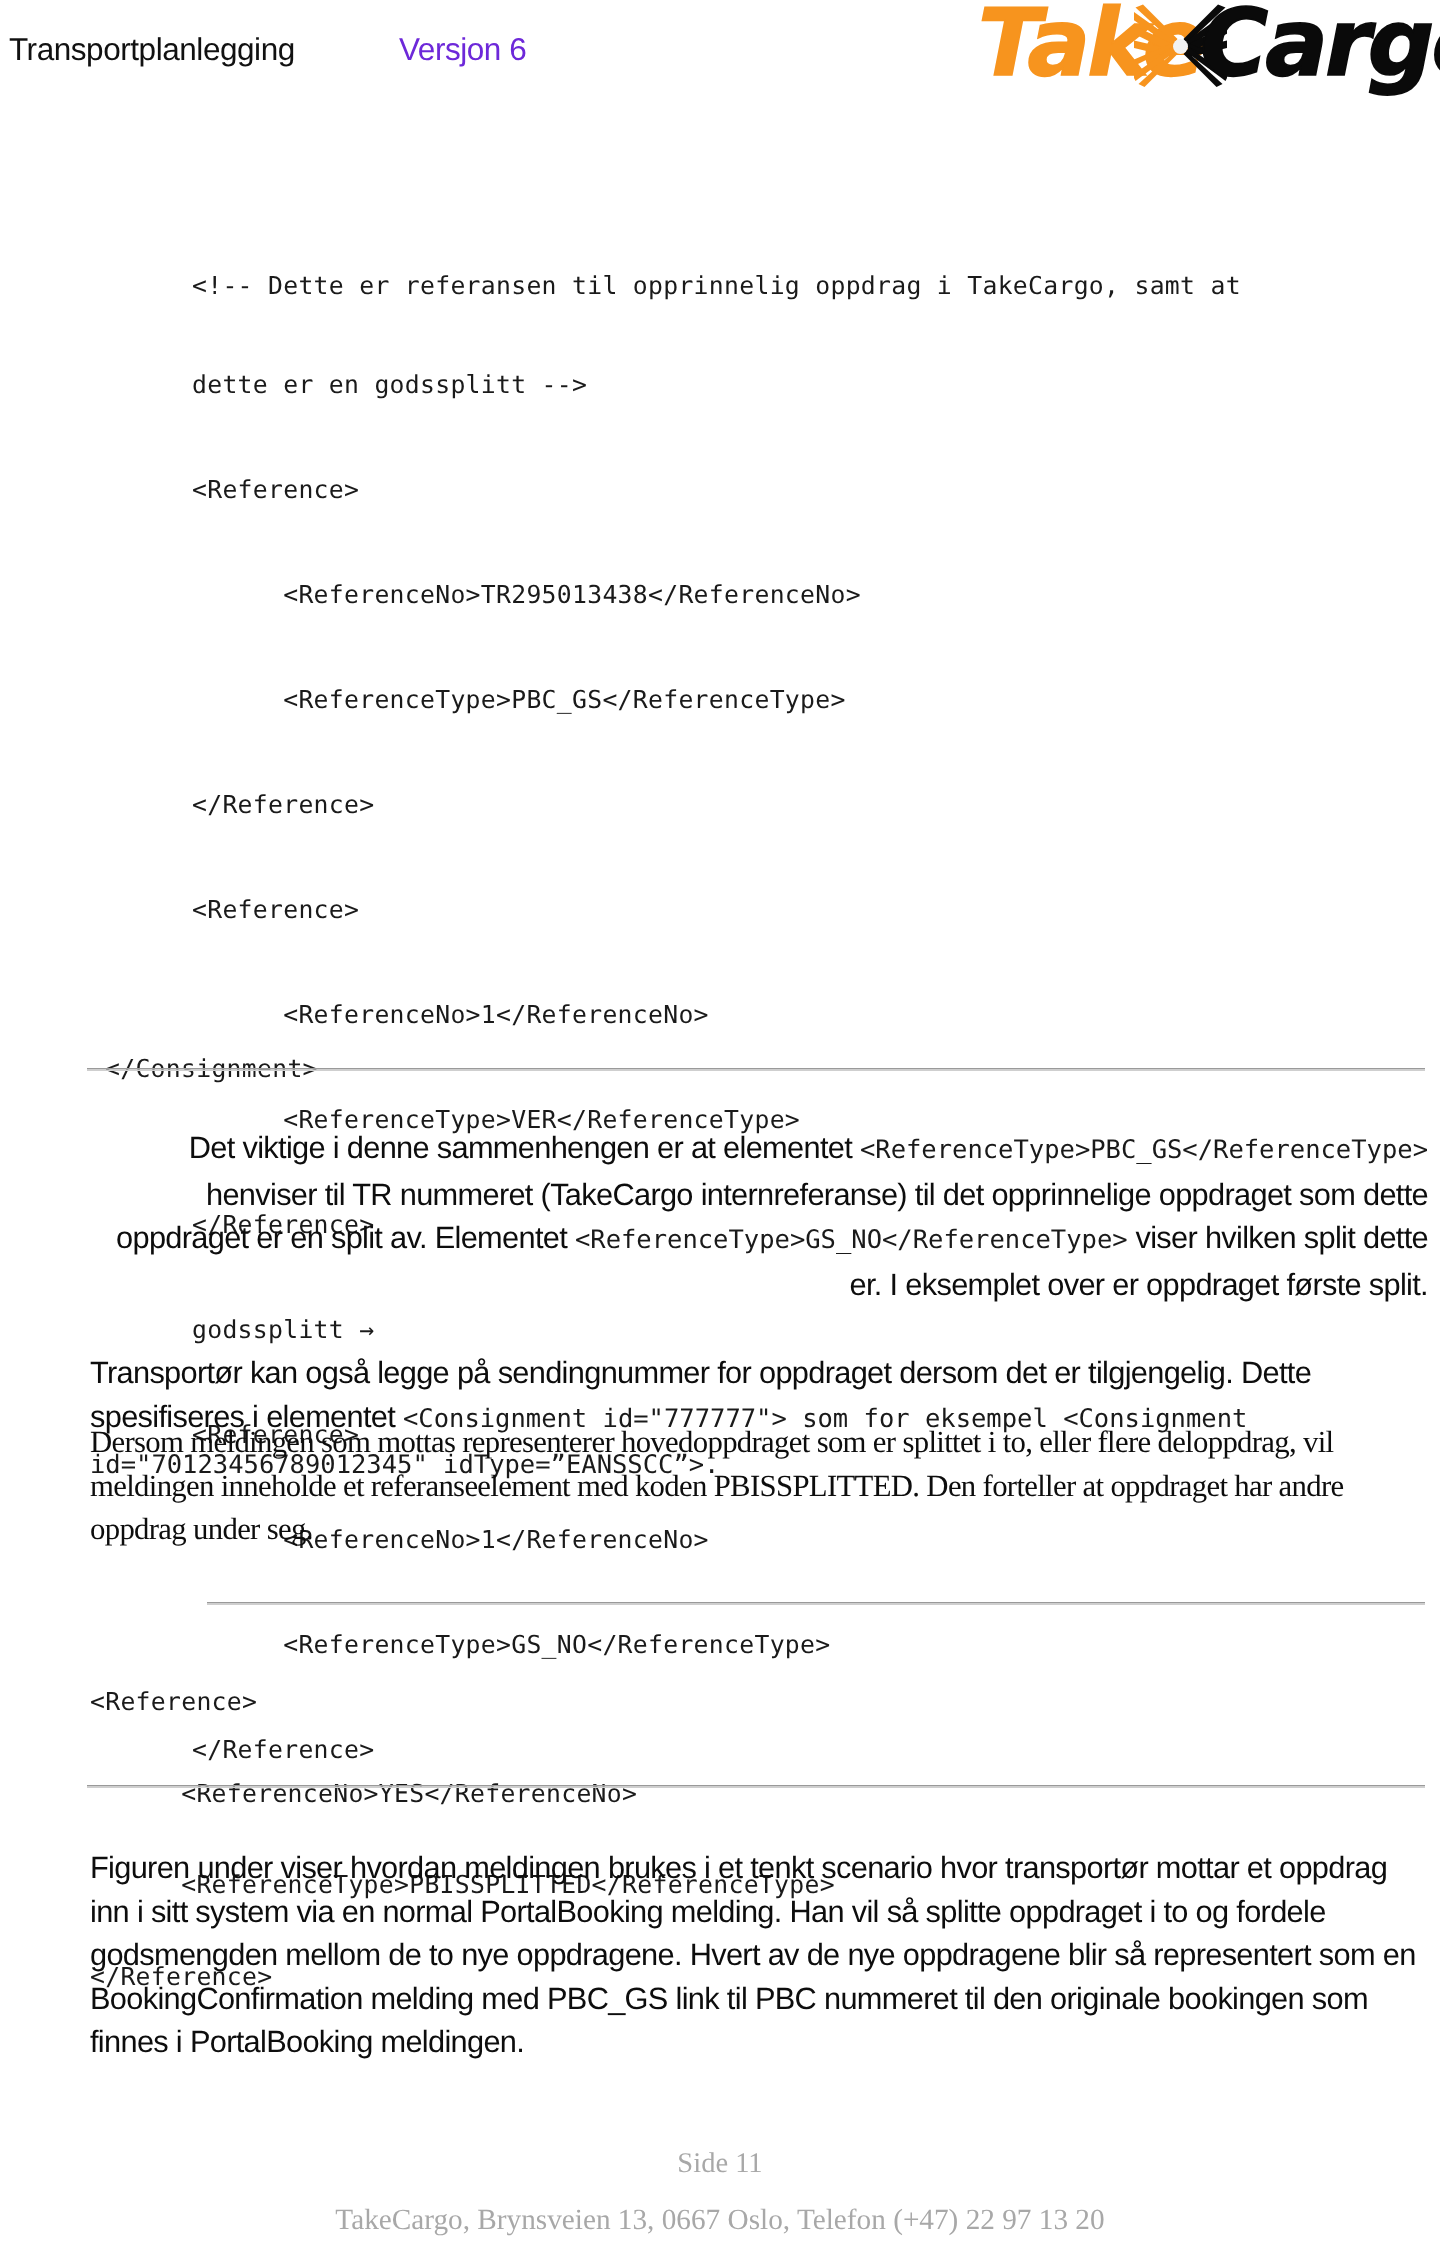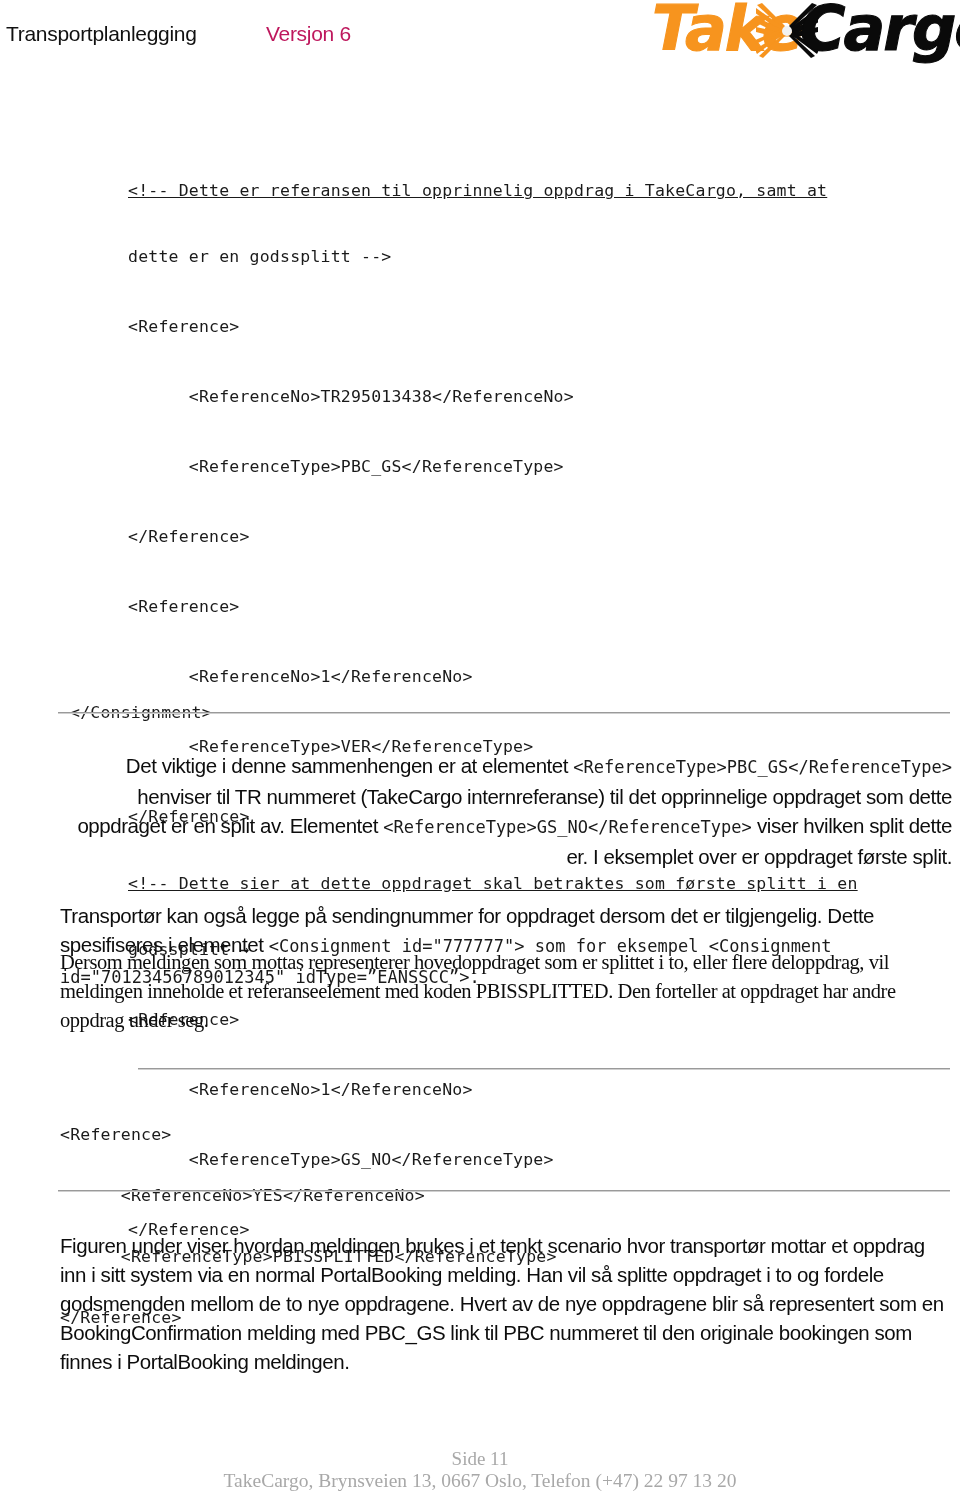--- a/index.html
+++ b/index.html
@@ -33,21 +33,21 @@
     letter-spacing: -0.3px;
     color: #111111;
     white-space: nowrap;
   }
   .hdr-version {
     position: absolute;
     left: 266px;
     top: 22px;
     font-size: 21px;
     letter-spacing: -0.3px;
-    color: #be185d;
+    color: #6d28d9;
     white-space: nowrap;
   }
 
   
   .logo {
     position: absolute;
     left: 652px;
     top: 2px;
     width: 300px;
     height: 58px;
@@ -92,21 +92,20 @@
   #code-block-1 {
     left: 128px;
     top: 140px;
     width: 820px;
   }
   #code-block-1 .cline {
     line-height: 32px;
   }
   #code-block-1 .cline.tight {
     line-height: 25px;
-    text-decoration: underline;
   }
   #code-block-2 {
     left: 60px;
     top: 1085px;
     width: 880px;
   }
   #code-block-2 .cline {
     line-height: 23px;
   }
   .cline {
@@ -153,21 +152,20 @@
     position: absolute;
     left: 0;
     width: 960px;
     text-align: center;
     font-family: "Liberation Serif", serif;
     color: #a8a8a8;
   }
   #footer-page {
     top: 1432px;
     font-size: 19px;
-    margin-top: 16px;
   }
   #footer-address {
     top: 1470px;
     font-size: 19.5px;
   }
 </style>
 </head>
 <body>
 
 <div class="page-header">
@@ -211,21 +209,20 @@
   <span class="cline tight">&lt;!-- Dette er referansen til opprinnelig oppdrag i TakeCargo, samt at</span>
   <span class="cline">dette er en godssplitt --&gt;</span>
   <span class="cline">&lt;Reference&gt;</span>
   <span class="cline">      &lt;ReferenceNo&gt;TR295013438&lt;/ReferenceNo&gt;</span>
   <span class="cline">      &lt;ReferenceType&gt;PBC_GS&lt;/ReferenceType&gt;</span>
   <span class="cline">&lt;/Reference&gt;</span>
   <span class="cline">&lt;Reference&gt;</span>
   <span class="cline">      &lt;ReferenceNo&gt;1&lt;/ReferenceNo&gt;</span>
   <span class="cline">      &lt;ReferenceType&gt;VER&lt;/ReferenceType&gt;</span>
   <span class="cline">&lt;/Reference&gt;</span>
-  <span class="cline tight">&lt;!-- Dette sier at dette oppdraget skal betraktes som første splitt i en</span>
   <span class="cline">godssplitt →</span>
   <span class="cline">&lt;Reference&gt;</span>
   <span class="cline">      &lt;ReferenceNo&gt;1&lt;/ReferenceNo&gt;</span>
   <span class="cline">      &lt;ReferenceType&gt;GS_NO&lt;/ReferenceType&gt;</span>
   <span class="cline">&lt;/Reference&gt;</span>
 </div>
 <div class="code-block" id="code-block-1-close" style="left:70px; top:665px;">
   <span class="cline">&lt;/Consignment&gt;</span>
 </div>
 

